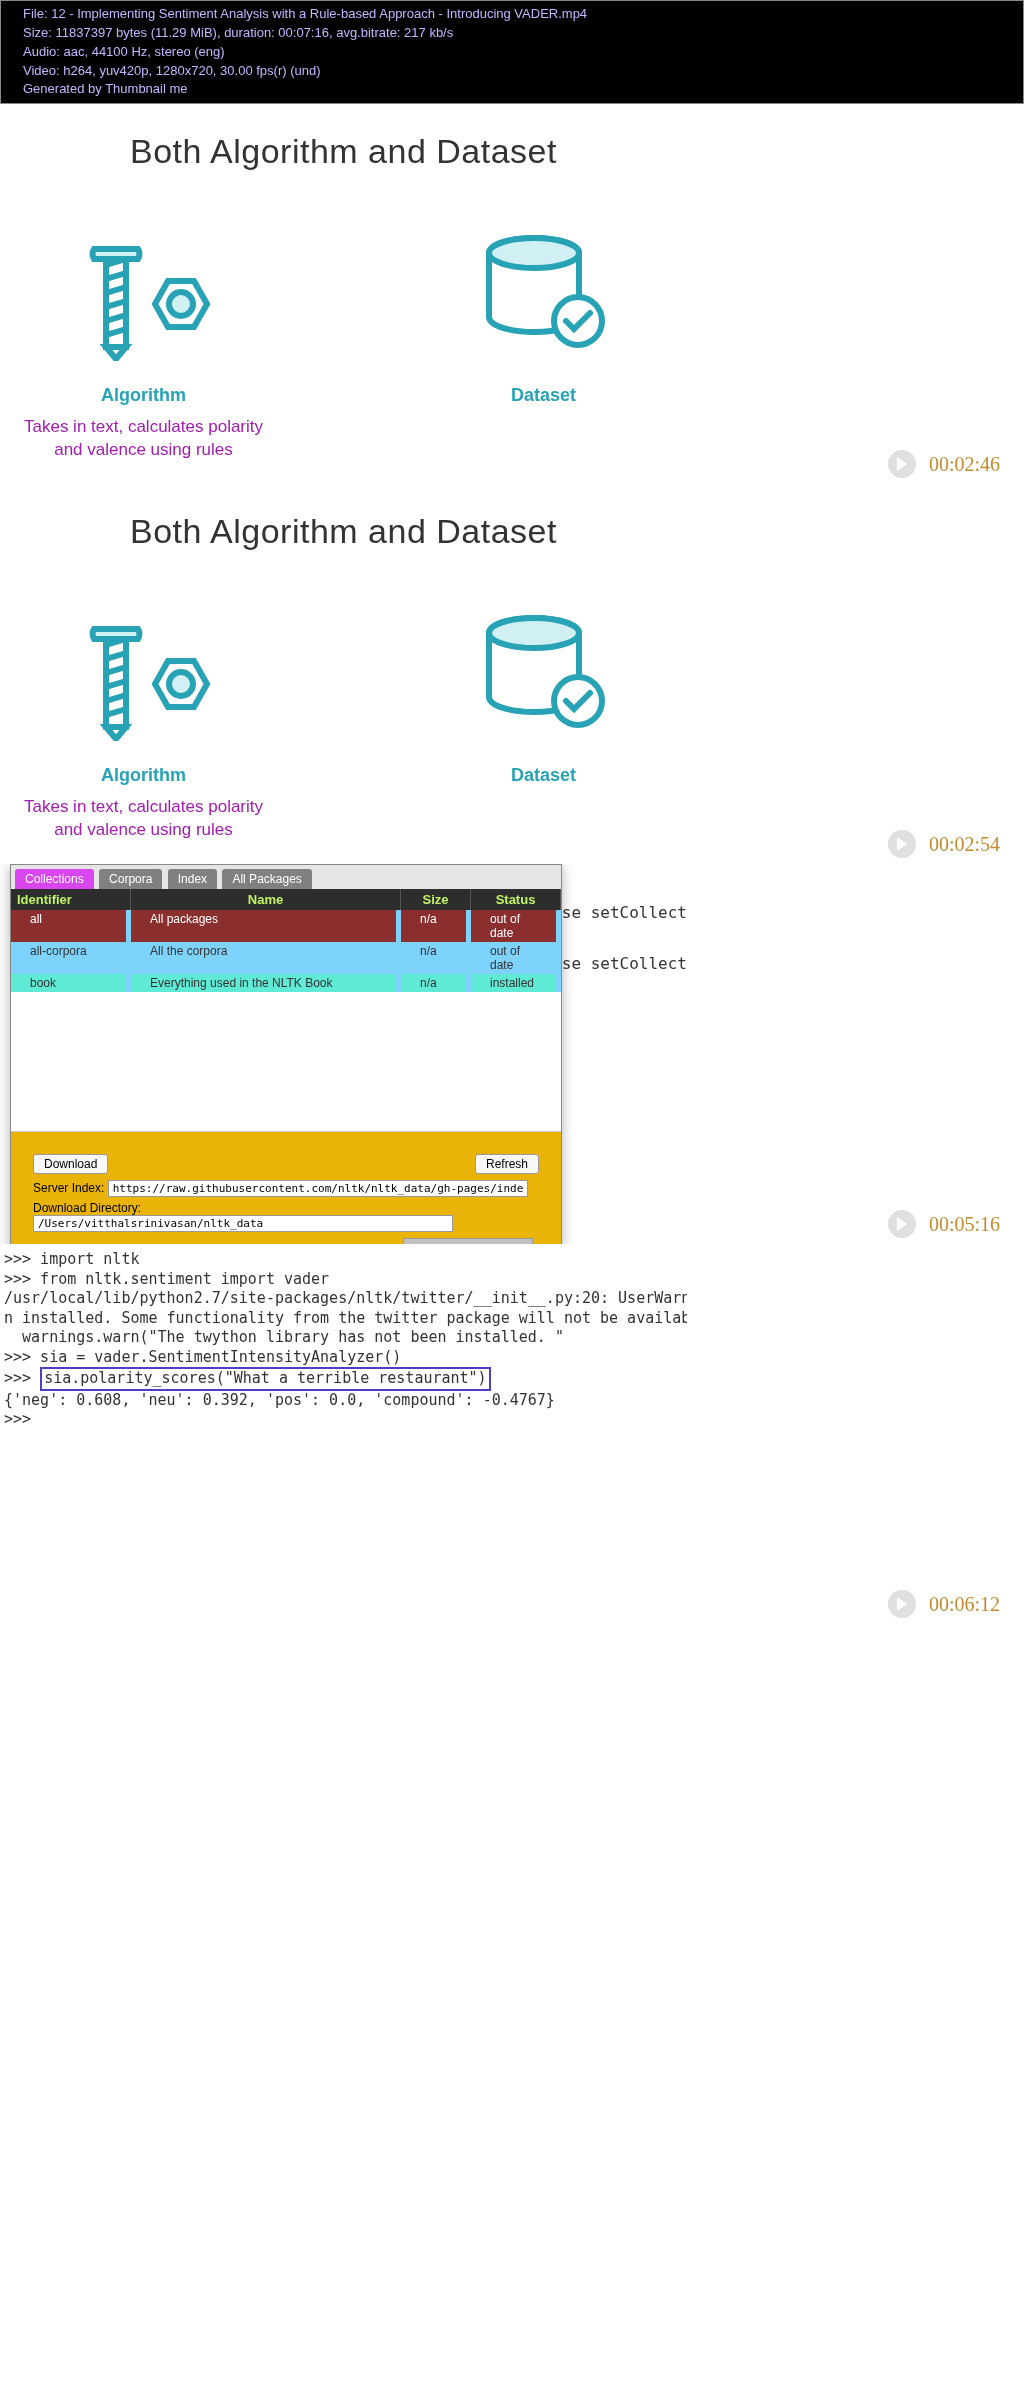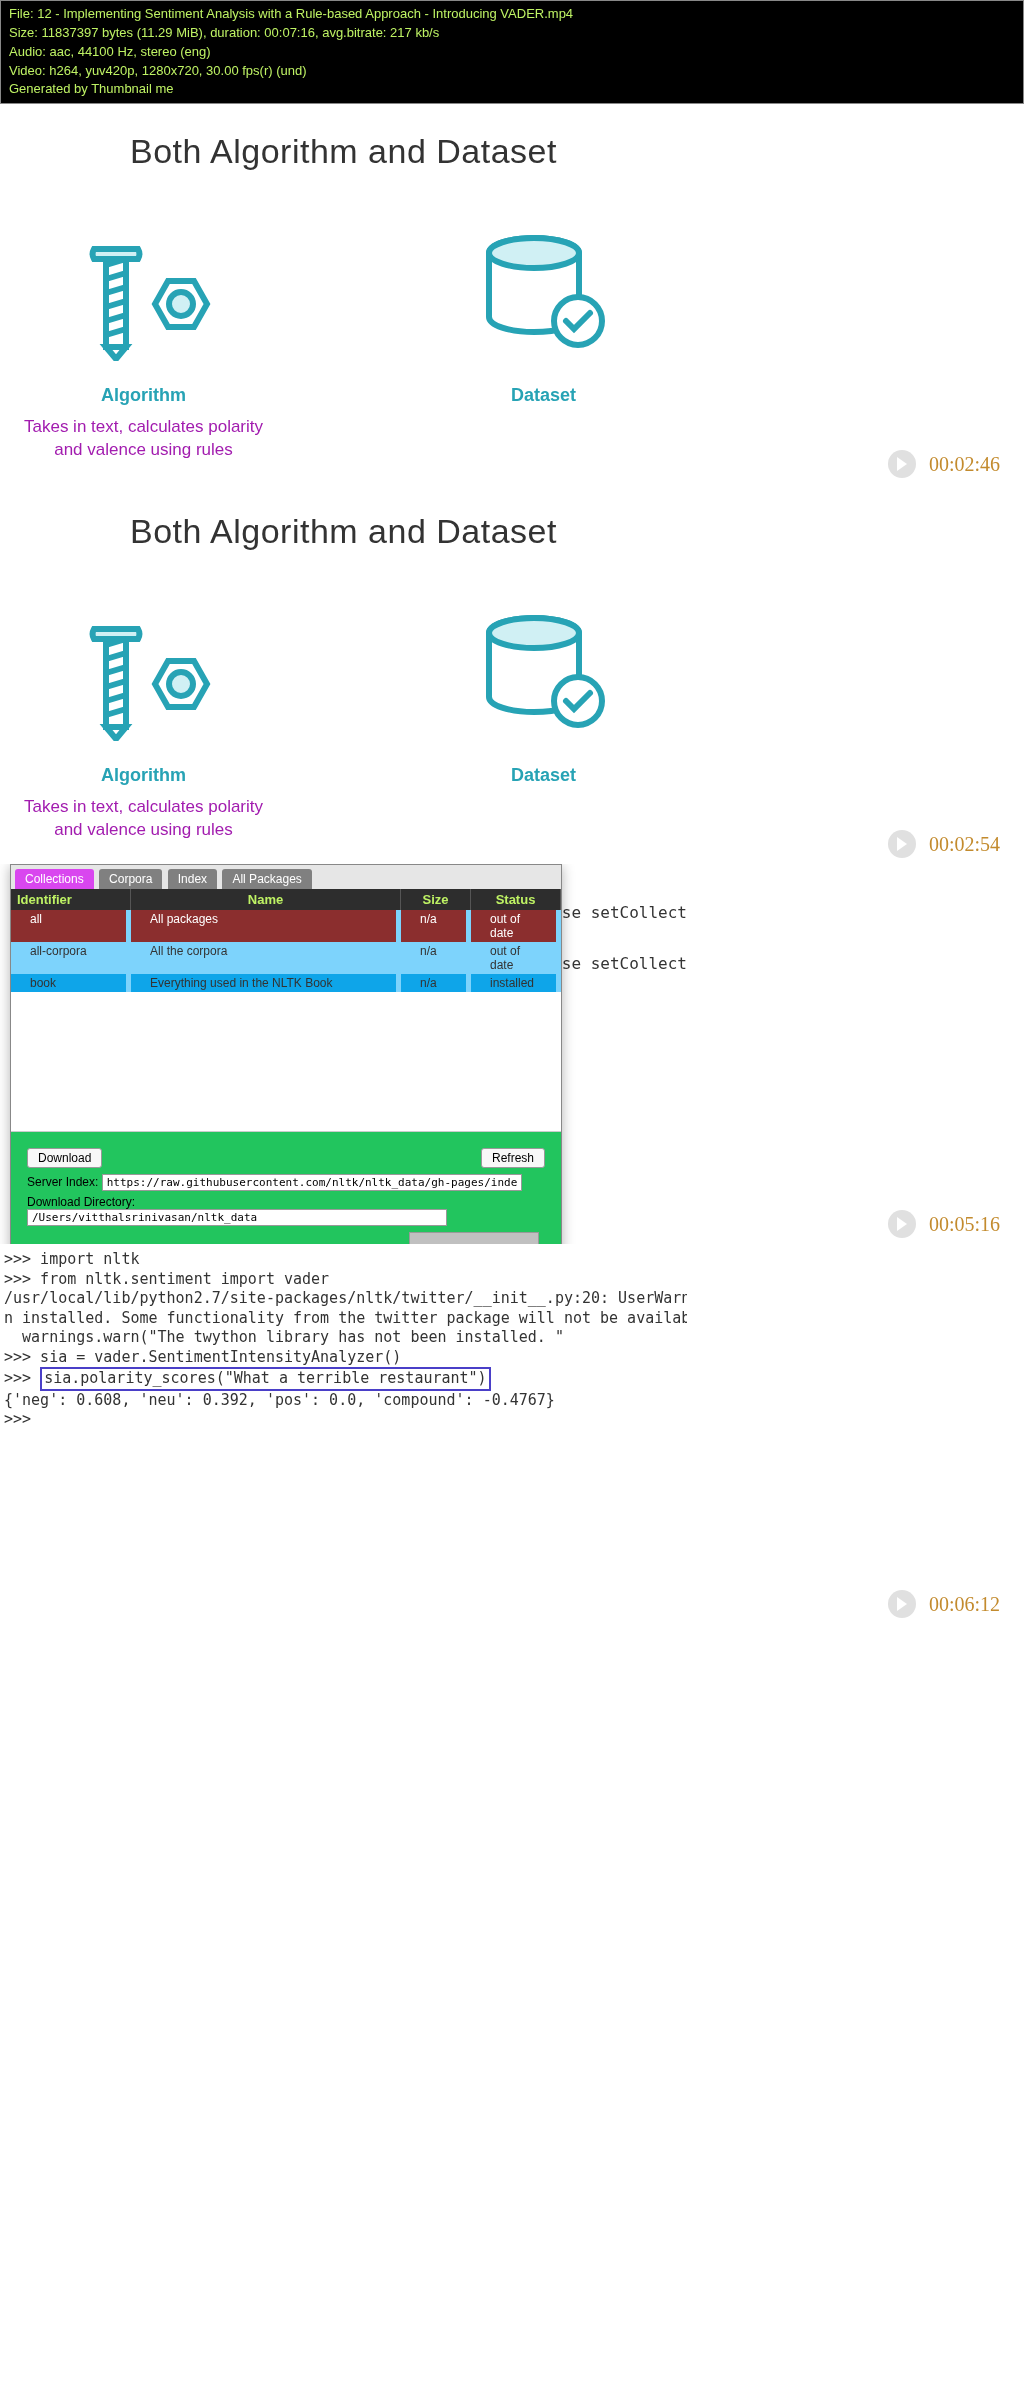--- a/index.html
+++ b/index.html
@@ -1,17 +1,17 @@
 <!DOCTYPE html>
 <html><head>
 <meta charset="utf-8">
 <style>
 * { margin: 0; padding: 0; box-sizing: border-box; }
 body { font-family: Arial, Helvetica, sans-serif; background: #fff; width: 1024px; }
-.header-bar { background: #000; color: #bef264; padding: 4px 8px; font-size: 13px; line-height: 1.45; border: 1px solid #888; }
+.header-bar { background: #000; color: #c4b5fd; padding: 4px 22px; font-size: 13px; line-height: 1.45; border: 1px solid #888; }
 .thumb { width: 687px; height: 386px; margin: 0 0 0 0; background: #fff; position: relative; overflow: hidden; }
 .thumb-wrap { position: relative; }
 .ts-row { text-align: right; padding-right: 24px; margin-top: -40px; margin-bottom: 6px; position: relative; z-index: 5;}
 .ts-badge { display: inline-block; width: 28px; height: 28px; border-radius: 50%; background: #e0e0e0; position: relative; margin-right: 8px; vertical-align: middle;}
 .ts-badge::before { content:""; position:absolute; left:9px; top:7px; width:0; height:0; border-left:10px solid #fff; border-top:7px solid transparent; border-bottom:7px solid transparent;}
 .ts-text { color: #c38b2e; font-size: 20px; vertical-align: middle; font-family: "Comic Sans MS", cursive; }
 
 
 .slide-title { text-align: center; font-size: 34px; font-weight: 300; color: #333; padding-top: 28px; letter-spacing: 0.5px;}
 .two-col { display: flex; justify-content: center; gap: 160px; margin-top: 60px; }
@@ -26,23 +26,23 @@
 .nltk-tabs { background: #e6e6e6; padding: 4px 4px 0 4px; }
 .nltk-tab { display:inline-block; padding: 3px 10px; font-size: 12px; color: #fff; background: #808080; border-radius: 3px 3px 0 0; margin-right: 2px;}
 .nltk-tab.active { background: #d946ef; }
 .nltk-headrow { background: #2d2d2d; color:#bef264; display:flex; font-weight:bold; font-size:13px;}
 .nltk-headrow div { padding: 3px 6px; text-align:center; border-right:1px solid #555;}
 .c-id{width:120px; text-align:left !important;} .c-name{flex:1;} .c-size{width:70px;} .c-status{width:90px;}
 .nltk-row { display:flex; font-size:12px;}
 .nltk-row div { padding: 2px 19px; border-right:5px solid #7dd3fc;}
 .r-red { background:#8b2e2e; color:#fff;}
 .r-pink { background:#7dd3fc; color:#333;}
-.r-green { background:#0ea5e9; color:#333;}
+.r-green { background:#5eead4; color:#333;}
 .nltk-body { height: 140px; background:#fff; border-bottom:1px solid #ccc;}
-.nltk-footer { padding: 16px; font-size: 12px; background:#22c55e;}
+.nltk-footer { padding: 22px; font-size: 12px; background:#eab308;}
 .nltk-btn { display:inline-block; border:1px solid #999; background:#f8f8f8; padding:2px 10px; border-radius:3px; font-size:12px;}
 .nltk-input { width: 420px; border:1px solid #999; padding:1px 4px; font-family:monospace; font-size:11px; background:#fff;}
 .nltk-progress { height:18px; width:130px; background:#c0c0c0; margin: 6px 6px 6px auto; border:1px solid #999;}
 
 
 .term { font-family: monospace; font-size: 15px; padding: 6px 4px; line-height: 1.3; white-space: pre; color: #333; overflow:hidden;}
 .term .hl { border: 2px solid #4a3fc8; padding: 0 2px; display:inline-block;}
 
 
 .icon-box { height: 130px; display:flex; align-items:center; justify-content:center;}

